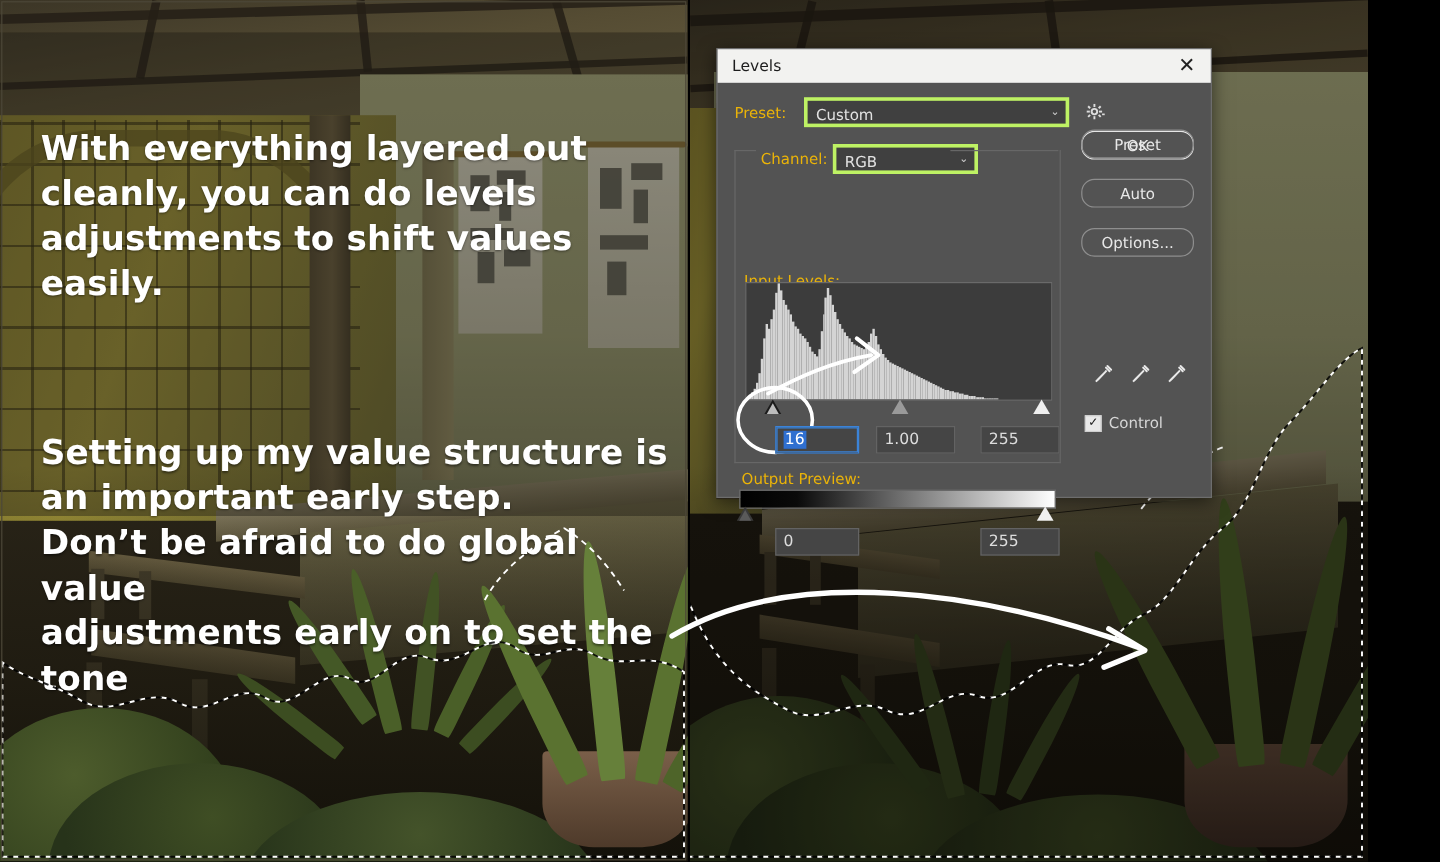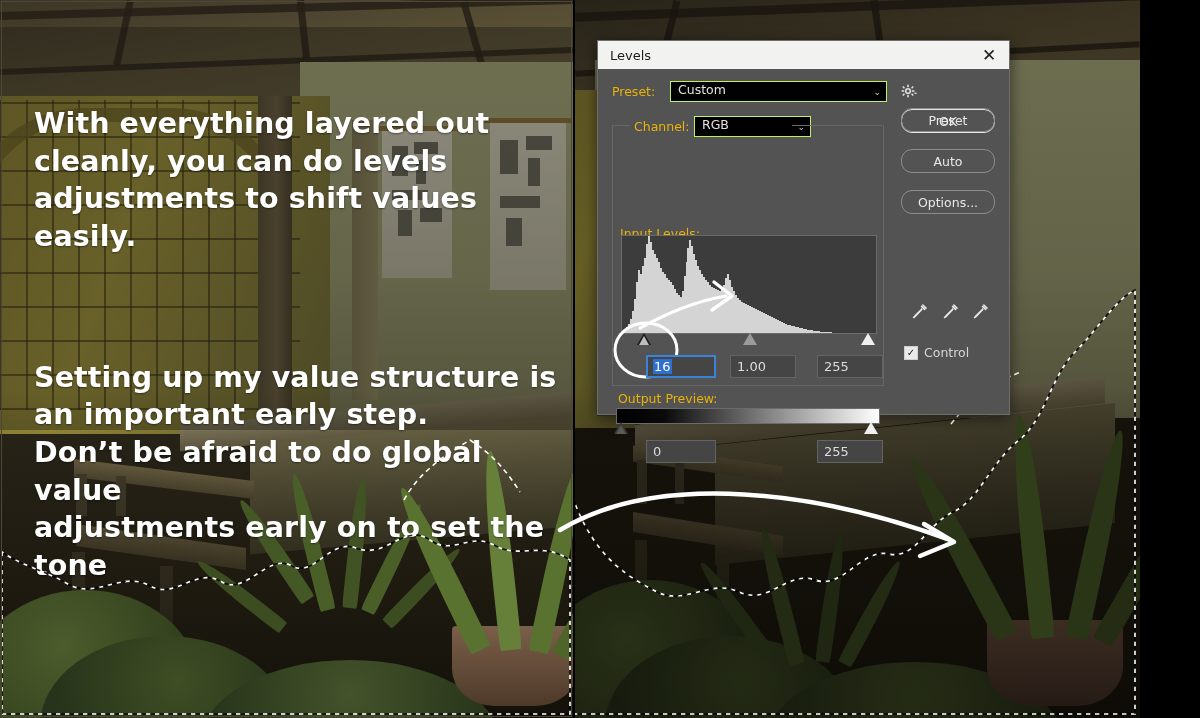--- a/index.html
+++ b/index.html
@@ -64,22 +64,22 @@
       font-size:12.5px;color:#d6d6d6;}
   #levels .titlebar{height:28px;background:#f2f2f0;display:flex;align-items:center;
       padding:0 8px 0 12px;color:#1d1d1d;font-size:13px;}
   #levels .titlebar .ttl{flex:1;}
   .closeBtn{width:24px;height:22px;display:flex;align-items:center;justify-content:center;
       color:#222;font-size:17px;line-height:1;cursor:pointer;}
   #levels .body{position:relative;padding:10px 12px 8px 14px;}
 
   .row{display:flex;align-items:center;}
   .lbl{color:#eab308;}
-  .select{position:relative;background:#000000;border:1px solid #bef264;height:19px;
-      display:flex;align-items:flex-start;padding:0 18px 0 7px;color:#e2e2e2;font-size:12.5px;}
+  .select{position:relative;background:#404040;border:3px solid #bef264;height:19px;
+      display:flex;align-items:flex-end;padding:0 18px 0 7px;color:#e2e2e2;font-size:12.5px;}
   .select .chev{position:absolute;right:5px;top:50%;transform:translateY(-50%);
       font-size:9px;color:#cfcfcf;}
 
   .gear{width:16px;height:16px;position:relative;}
 
   .groupbox{position:absolute;left:14px;top:56px;width:270px;height:260px;
       border:1px solid #676767;border-top:none;}
 
   .histWrap{position:absolute;left:23px;top:166px;width:254px;height:97px;
       background:#3c3c3c;border:1px solid #6a6a6a;overflow:hidden;}

